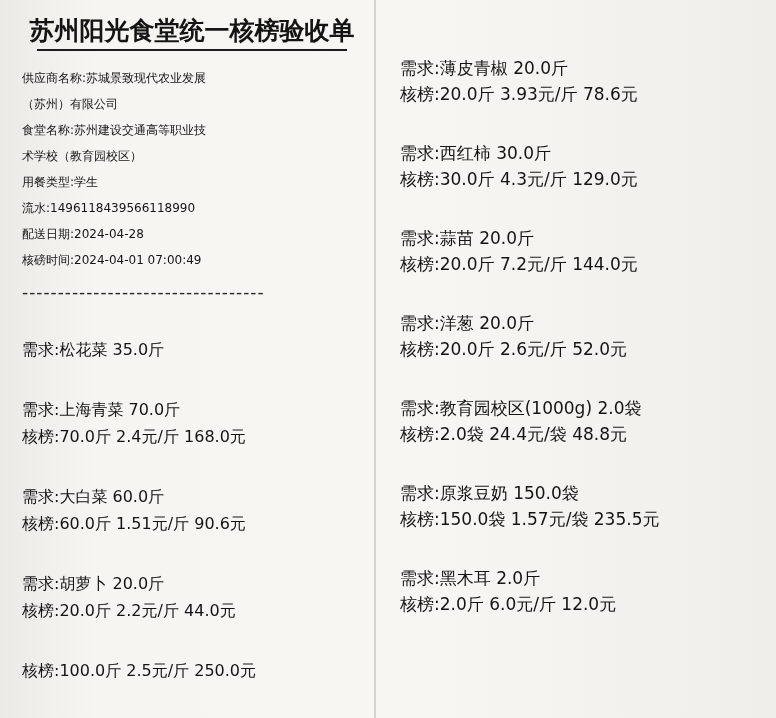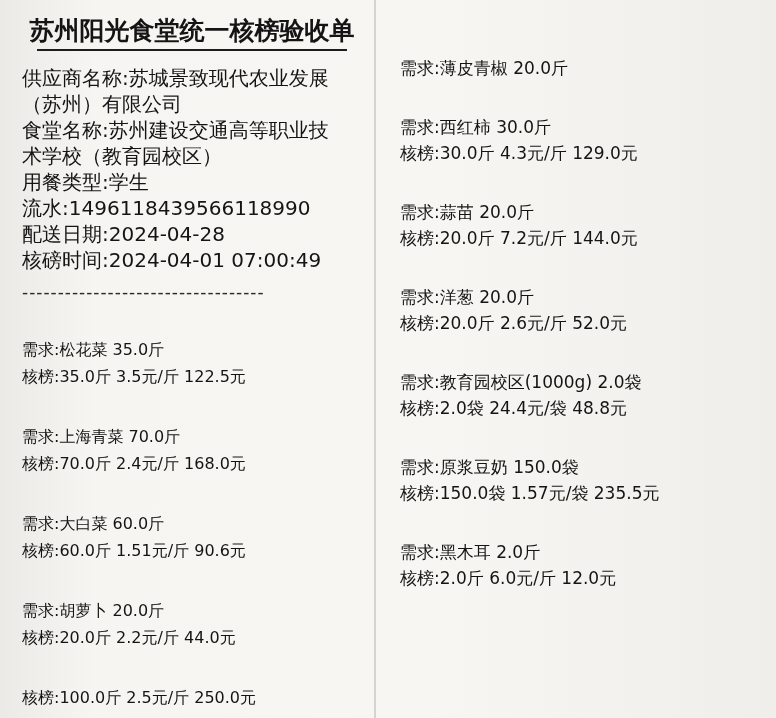--- a/index.html
+++ b/index.html
@@ -56,21 +56,21 @@
     text-align: center;
     margin: 4px 0 2px 0;
     white-space: nowrap;
   }
   .title-underline {
     border-bottom: 2px solid #1c1c1c;
     width: 310px;
     margin: 0 auto 14px auto;
   }
   .meta {
-    font-size: 20px;
+    font-size: 12px;
     line-height: 26px;
     letter-spacing: 0px;
   }
   .meta div {
     white-space: normal;
   }
   .sep {
     font-size: 17px;
     letter-spacing: 1px;
     line-height: 22px;
@@ -118,21 +118,20 @@
       <div>用餐类型:学生</div>
       <div>流水:1496118439566118990</div>
       <div>配送日期:2024-04-28</div>
       <div>核磅时间:2024-04-01 07:00:49</div>
     </div>
 
     <div class="sep">----------------------------------</div>
 
     <div class="item">
       <div class="req">需求:松花菜 35.0斤</div>
-      <div class="chk">核榜:35.0斤 3.5元/斤 122.5元</div>
     </div>
     <div class="item">
       <div class="req">需求:上海青菜 70.0斤</div>
       <div class="chk">核榜:70.0斤 2.4元/斤 168.0元</div>
     </div>
     <div class="item">
       <div class="req">需求:大白菜 60.0斤</div>
       <div class="chk">核榜:60.0斤 1.51元/斤 90.6元</div>
     </div>
     <div class="item">
@@ -142,20 +141,21 @@
     <div class="item">
       <div class="chk">核榜:100.0斤 2.5元/斤 250.0元</div>
     </div>
 
   </div>
 
   <div class="col col-right">
 
     <div class="item">
       <div class="req">需求:薄皮青椒 20.0斤</div>
+      <div class="chk">核榜:20.0斤 3.93元/斤 78.6元</div>
     </div>
     <div class="item">
       <div class="req">需求:西红柿 30.0斤</div>
       <div class="chk">核榜:30.0斤 4.3元/斤 129.0元</div>
     </div>
     <div class="item">
       <div class="req">需求:蒜苗 20.0斤</div>
       <div class="chk">核榜:20.0斤 7.2元/斤 144.0元</div>
     </div>
     <div class="item">

